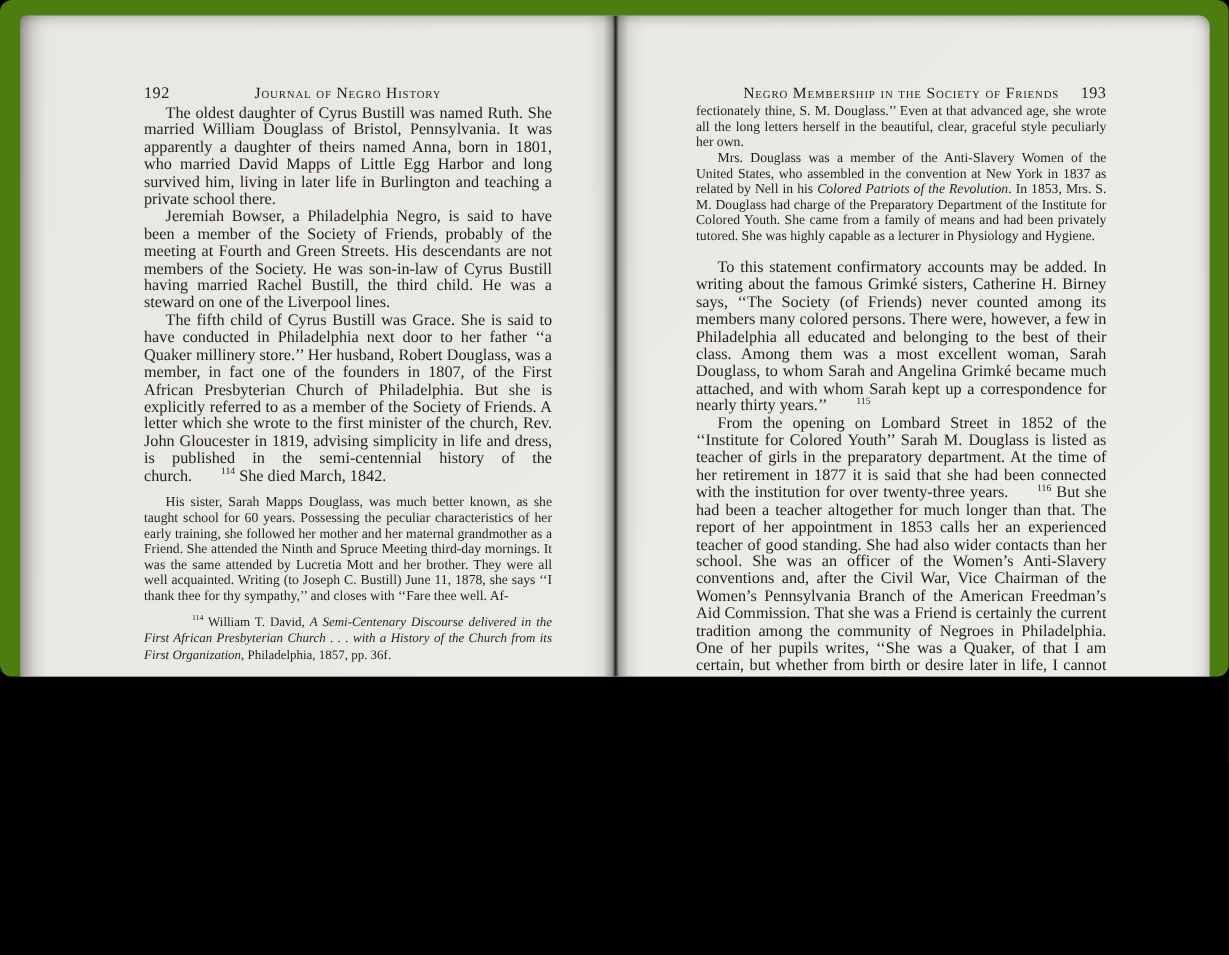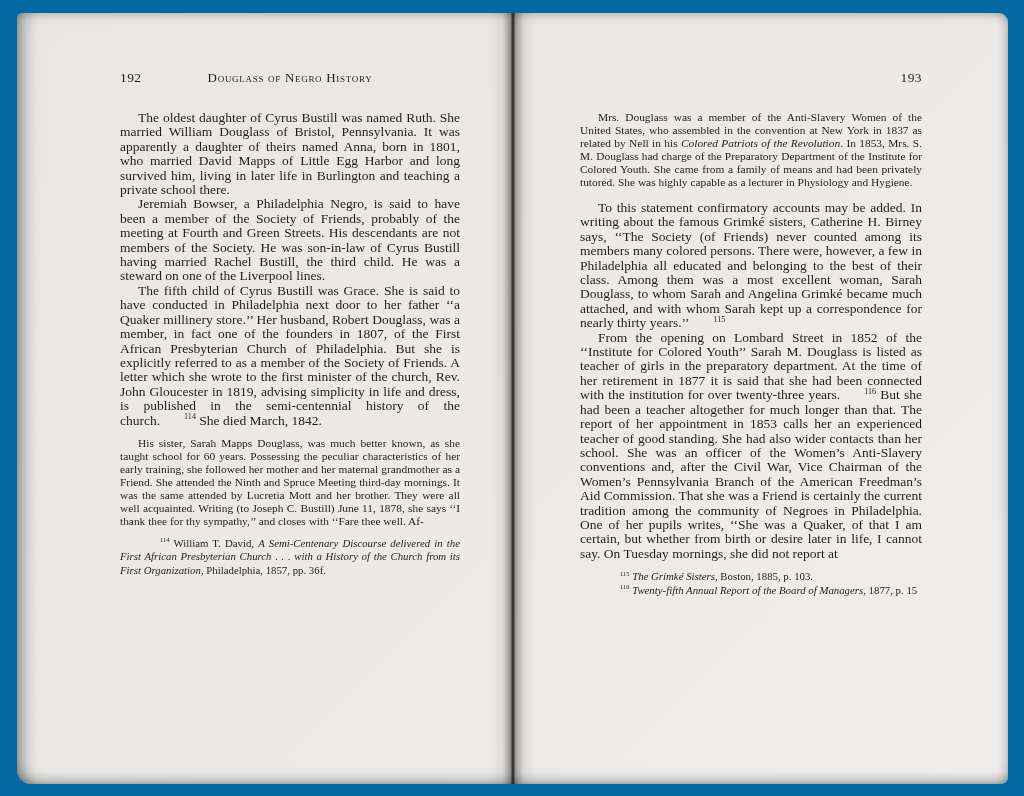--- a/index.html
+++ b/index.html
@@ -1,19 +1,20 @@
 <!DOCTYPE html>
 <html><head>
 <meta charset="utf-8">
 <style>
   html,body { margin:0; padding:0; background:#000; }
   .stage {
-    position:relative; width:1024px; height:796px;
-    background:#0369a1; overflow:hidden;
+    position:relative; width:1024px; height:564px;
+    background:#4d7c0f; overflow:hidden;
     font-family:"Liberation Serif","DejaVu Serif",serif;
+    border-radius:10px;
   }
   .spread {
     position:absolute; left:17px; top:13px; width:991px; height:771px;
     background:linear-gradient(135deg,#e9e7e3 0%,#ebe9e5 40%,#efeeea 100%);
     border-radius:5px 9px 7px 14px;
     box-shadow:inset 14px 0 20px -12px rgba(0,0,0,0.55),
                inset -8px 0 14px -9px rgba(0,0,0,0.35),
                inset 0 -10px 16px -11px rgba(0,0,0,0.45),
                inset 0 8px 14px -11px rgba(0,0,0,0.30);
   }
@@ -37,21 +38,21 @@
     font-variant:small-caps; letter-spacing:0.7px; text-align:center;
     white-space:nowrap;
   }
   .running-head .pagenum {
     position:absolute; top:0; font-variant:normal; letter-spacing:0.4px;
     font-size:13.5px;
   }
   .running-head .pagenum.pos-left  { left:0; }
   .running-head .pagenum.pos-right { right:0; }
 
-  .bodytext { margin-top:24px; }
+  .bodytext { margin-top:0; }
   p { margin:0; text-align:justify; }
   p.main  { font-size:13.5px; line-height:14.4px; }
   p.small { font-size:11.4px; line-height:13px; }
   p.ind   { text-indent:18px; }
   .quoteblock { margin-top:9px; }
   .fnblock { margin-top:9px; }
   p.footnote { font-size:10.8px; line-height:13.4px; text-indent:16px; }
   .gap { height:12px; }
   .it { font-style:italic; }
   sup { font-size:0.6em; vertical-align:super; line-height:0; letter-spacing:0;padding-left:24px; }
@@ -59,42 +60,44 @@
 </head>
 <body>
 
 <div class="stage">
   <div class="spread">
 
     <div class="page left">
       <div class="column">
         <div class="running-head">
           <span class="pagenum pos-left">192</span>
-          <span>Douglass of Negro History</span>
+          <span>Journal of Negro History</span>
         </div>
         <div class="bodytext">
           <p class="main ind"><span>The oldest daughter of Cyrus Bustill was named Ruth. She married William Douglass of Bristol, Pennsylvania. It was apparently a daughter of theirs named Anna, born in 1801, who married David Mapps of Little Egg Harbor and long survived him, living in later life in Burlington and teaching a private school there.</span></p>
           <p class="main ind"><span>Jeremiah Bowser, a Philadelphia Negro, is said to have been a member of the Society of Friends, probably of the meeting at Fourth and Green Streets. His descendants are not members of the Society. He was son-in-law of Cyrus Bustill having married Rachel Bustill, the third child. He was a steward on one of the Liverpool lines.</span></p>
           <p class="main ind"><span>The fifth child of Cyrus Bustill was Grace. She is said to have conducted in Philadelphia next door to her father ‘‘a Quaker millinery store.’’ Her husband, Robert Douglass, was a member, in fact one of the founders in 1807, of the First African Presbyterian Church of Philadelphia. But she is explicitly referred to as a member of the Society of Friends. A letter which she wrote to the first minister of the church, Rev. John Gloucester in 1819, advising simplicity in life and dress, is published in the semi-centennial history of the church.</span><sup>114</sup><span> She died March, 1842.</span></p>
           <div class="quoteblock">
             <p class="small ind"><span>His sister, Sarah Mapps Douglass, was much better known, as she taught school for 60 years. Possessing the peculiar characteristics of her early training, she followed her mother and her maternal grandmother as a Friend. She attended the Ninth and Spruce Meeting third-day mornings. It was the same attended by Lucretia Mott and her brother. They were all well acquainted. Writing (to Joseph C. Bustill) June 11, 1878, she says ‘‘I thank thee for thy sympathy,’’ and closes with ‘‘Fare thee well. Af-</span></p>
           </div>
           <div class="fnblock">
             <p class="footnote"><sup>114</sup><span> William T. David, </span><span class="it">A Semi-Centenary Discourse delivered in the First African Presbyterian Church . . . with a History of the Church from its First Organization</span><span>, Philadelphia, 1857, pp. 36f.</span></p>
           </div>
         </div>
       </div>
     </div>
 
     <div class="page right">
       <div class="column">
         <div class="running-head">
+          <span>Negro Membership in the Society of Friends</span>
           <span class="pagenum pos-right">193</span>
         </div>
         <div class="bodytext">
+          <p class="small"><span>fectionately thine, S. M. Douglass.’’ Even at that advanced age, she wrote all the long letters herself in the beautiful, clear, graceful style peculiarly her own.</span></p>
           <p class="small ind"><span>Mrs. Douglass was a member of the Anti-Slavery Women of the United States, who assembled in the convention at New York in 1837 as related by Nell in his </span><span class="it">Colored Patriots of the Revolution</span><span>. In 1853, Mrs. S. M. Douglass had charge of the Preparatory Department of the Institute for Colored Youth. She came from a family of means and had been privately tutored. She was highly capable as a lecturer in Physiology and Hygiene.</span></p>
           <div class="gap"></div>
           <p class="main ind"><span>To this statement confirmatory accounts may be added. In writing about the famous Grimké sisters, Catherine H. Birney says, ‘‘The Society (of Friends) never counted among its members many colored persons. There were, however, a few in Philadelphia all educated and belonging to the best of their class. Among them was a most excellent woman, Sarah Douglass, to whom Sarah and Angelina Grimké became much attached, and with whom Sarah kept up a correspondence for nearly thirty years.’’</span><sup>115</sup></p>
           <p class="main ind"><span>From the opening on Lombard Street in 1852 of the ‘‘Institute for Colored Youth’’ Sarah M. Douglass is listed as teacher of girls in the preparatory department. At the time of her retirement in 1877 it is said that she had been connected with the institution for over twenty-three years.</span><sup>116</sup><span> But she had been a teacher altogether for much longer than that. The report of her appointment in 1853 calls her an experienced teacher of good standing. She had also wider contacts than her school. She was an officer of the Women’s Anti-Slavery conventions and, after the Civil War, Vice Chairman of the Women’s Pennsylvania Branch of the American Freedman’s Aid Commission. That she was a Friend is certainly the current tradition among the community of Negroes in Philadelphia. One of her pupils writes, ‘‘She was a Quaker, of that I am certain, but whether from birth or desire later in life, I cannot say. On Tuesday mornings, she did not report at</span></p>
           <div class="fnblock">
             <p class="footnote"><sup>115</sup><span> </span><span class="it">The Grimké Sisters</span><span>, Boston, 1885, p. 103.</span></p>
             <p class="footnote"><sup>116</sup><span> </span><span class="it">Twenty-fifth Annual Report of the Board of Managers</span><span>, 1877, p. 15</span></p>
           </div>
         </div>
       </div>

